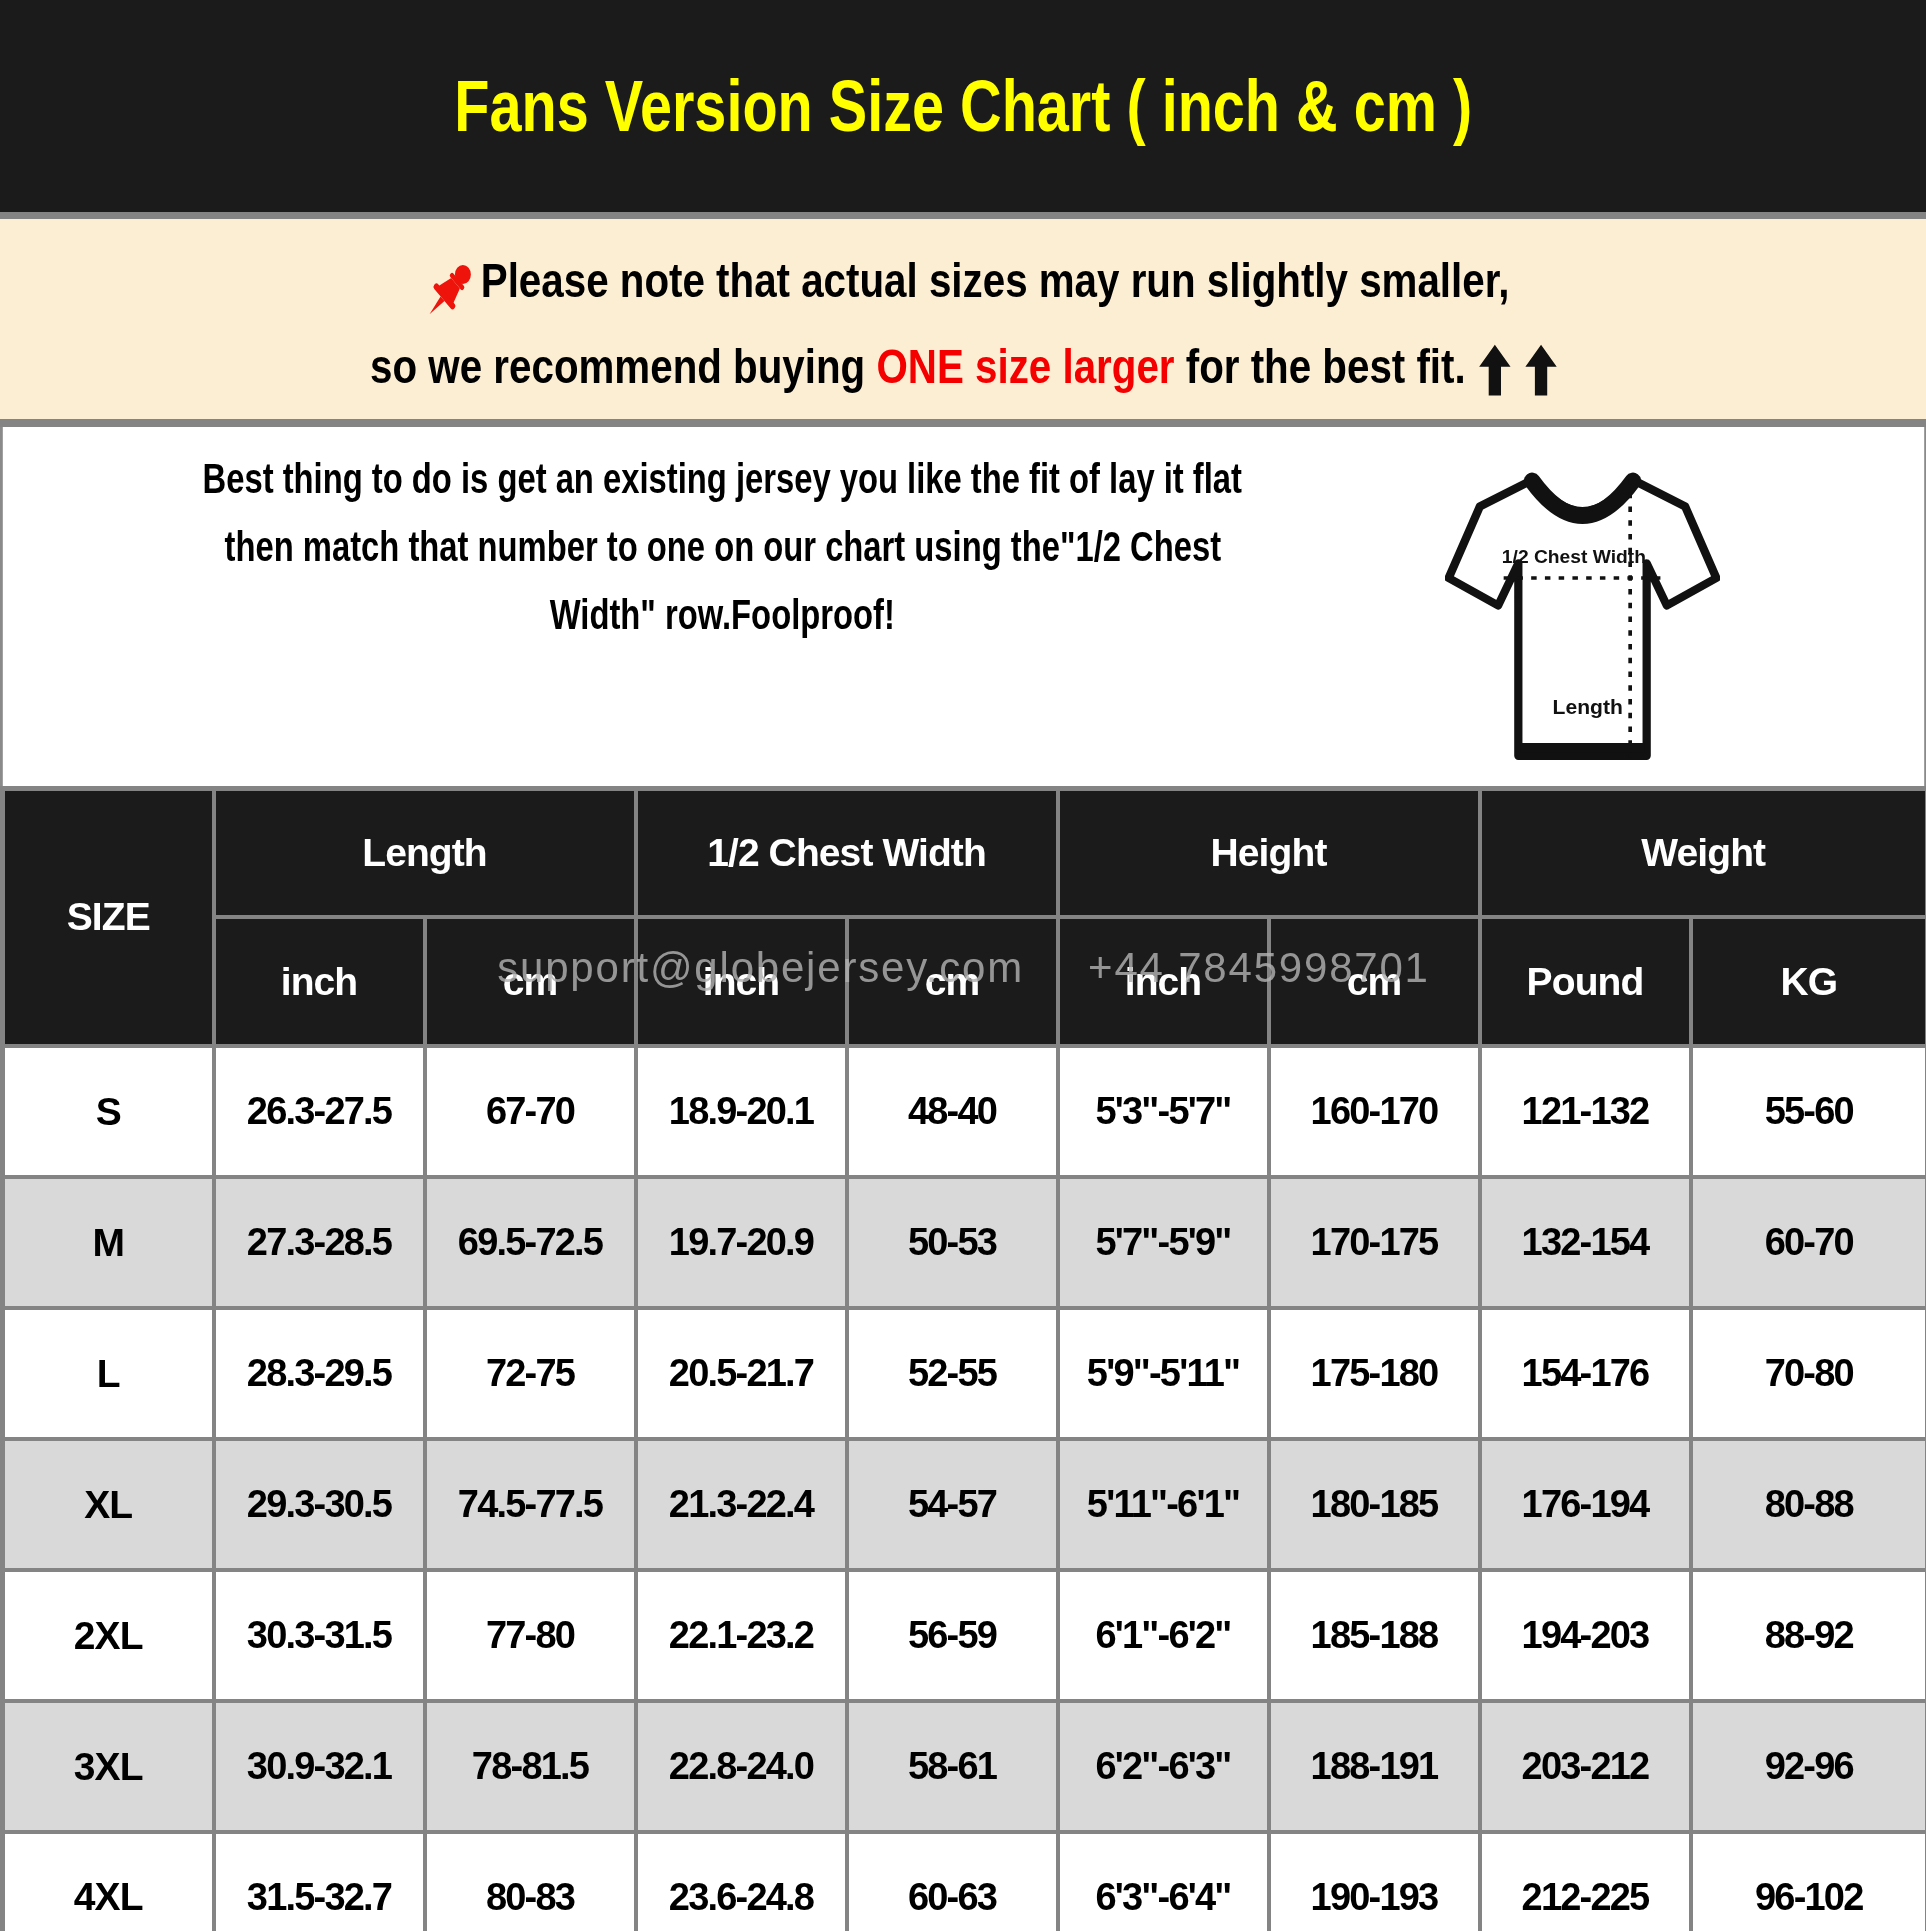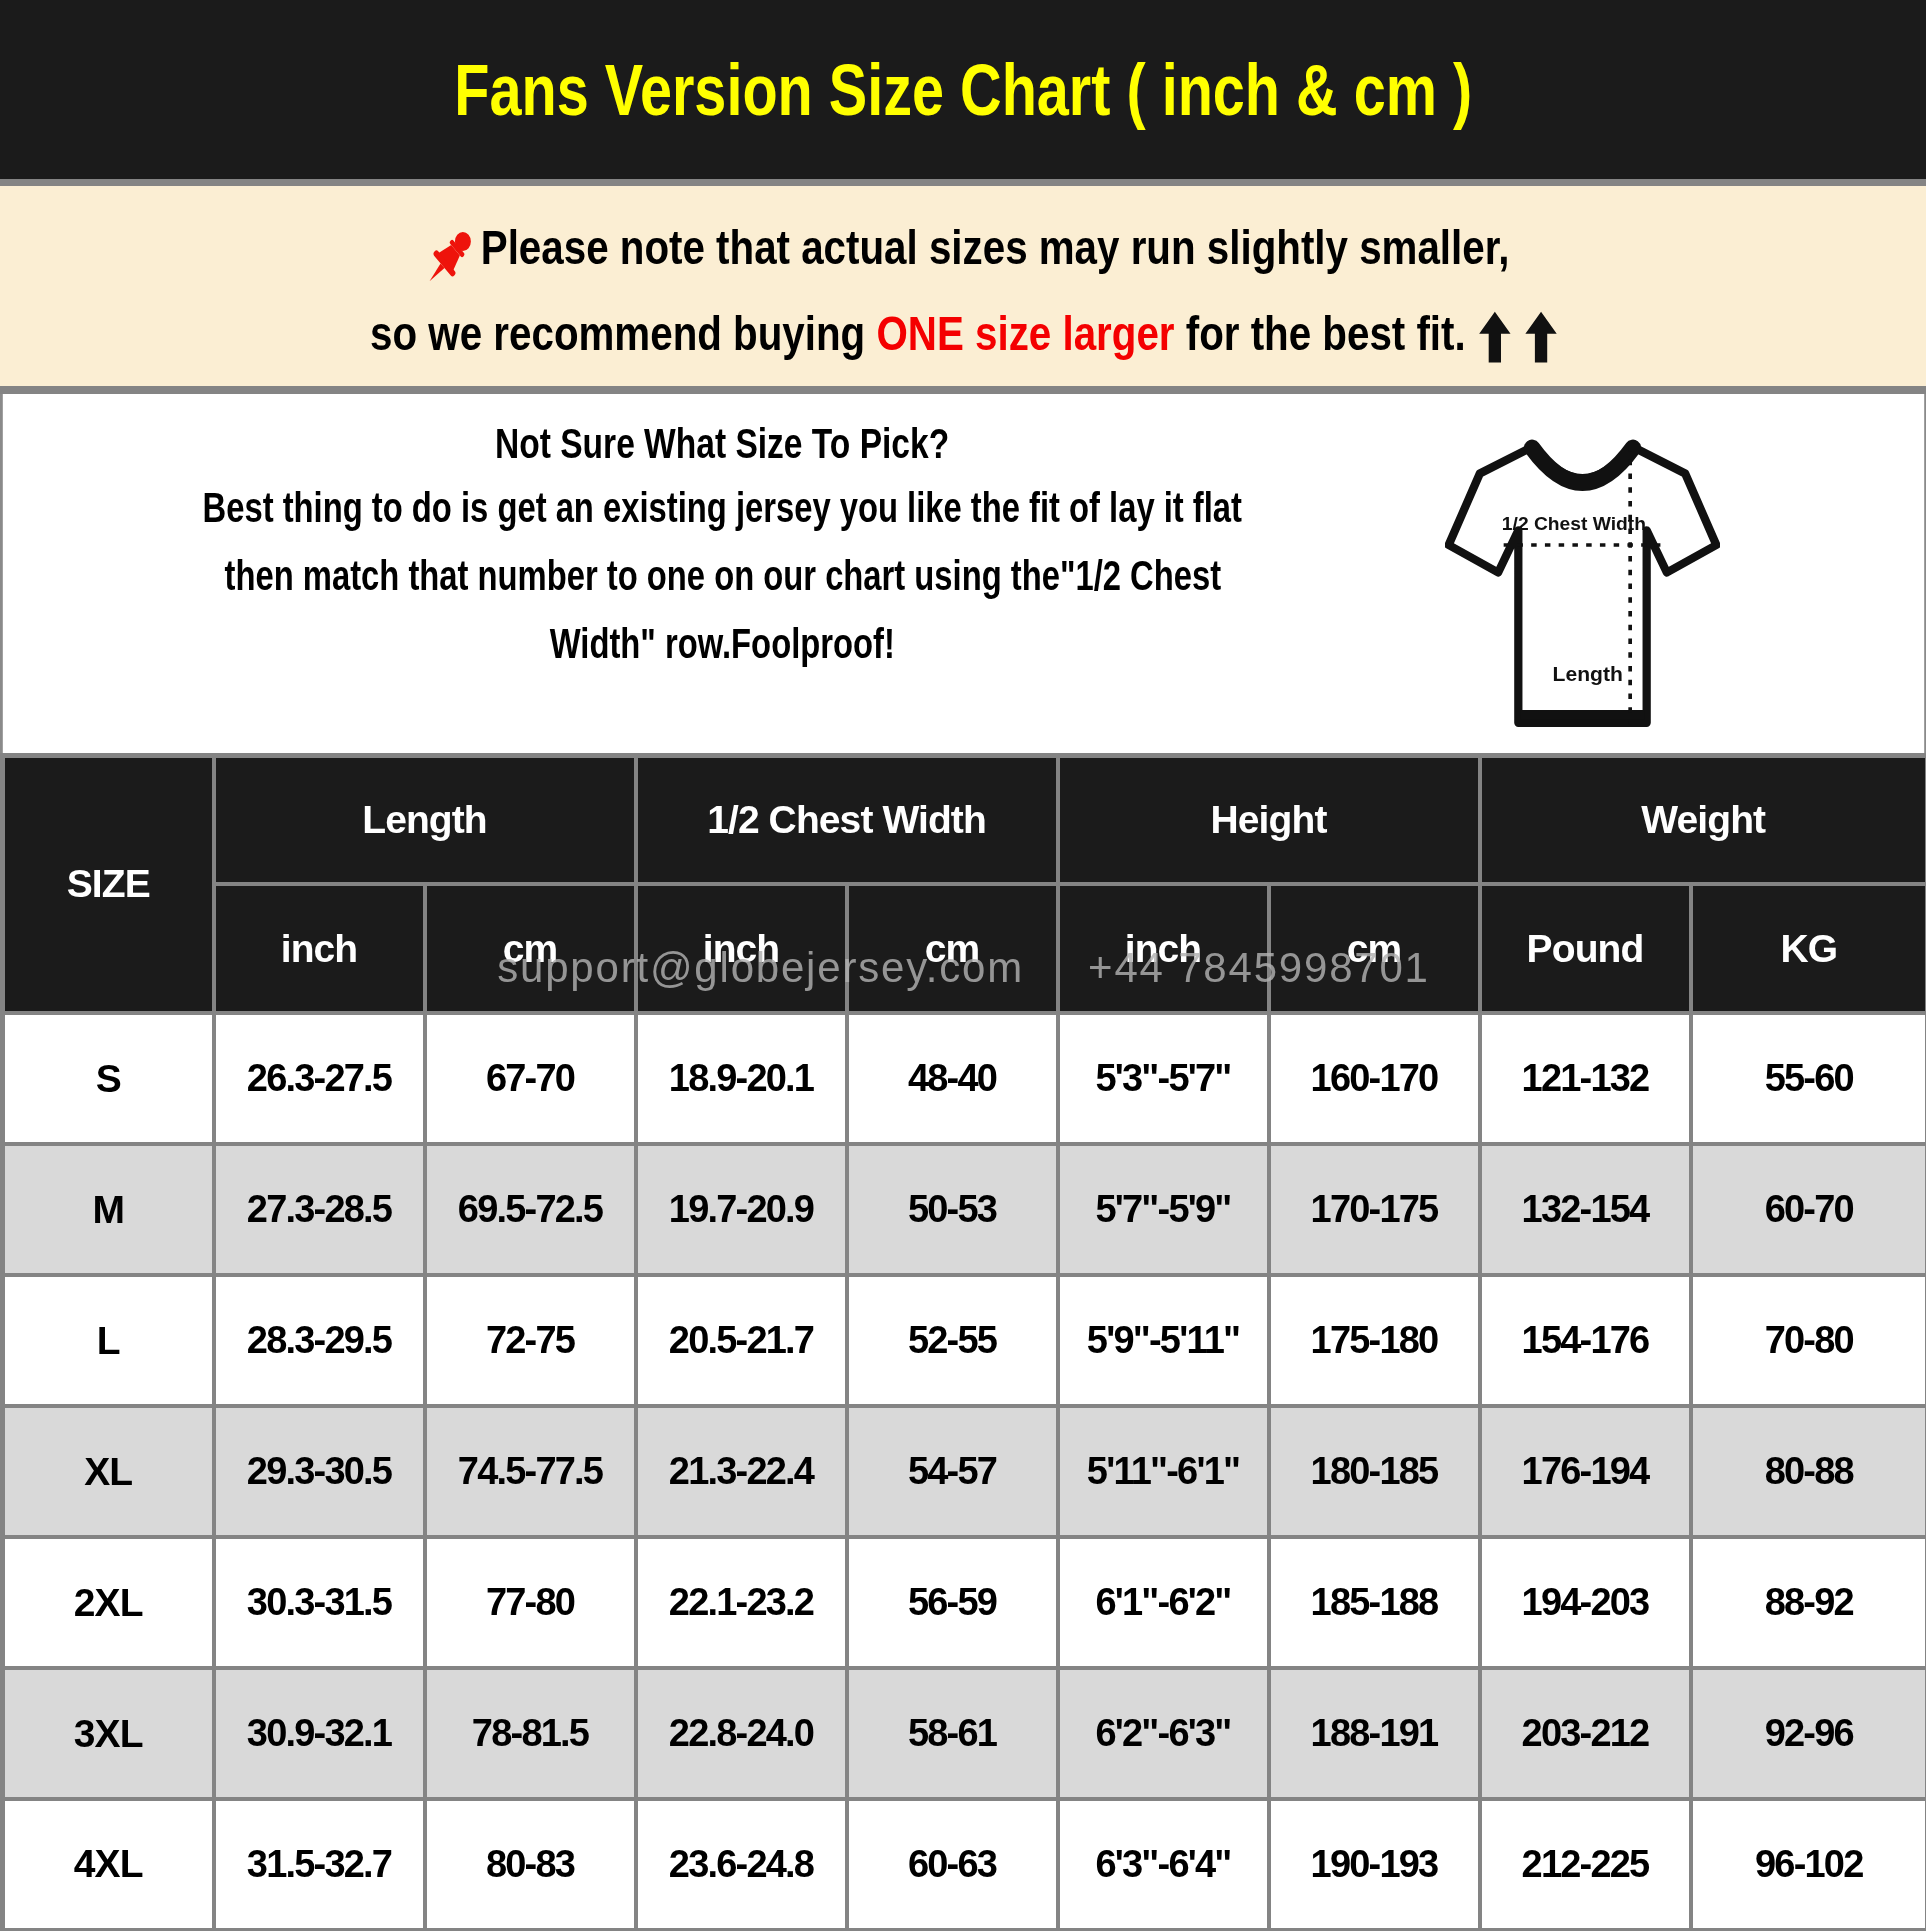--- a/index.html
+++ b/index.html
@@ -22,21 +22,21 @@
     color:#000;
     box-shadow:inset 0 0 0 2.8px #8a8a8a;
   }
   .center-line{display:flex;justify-content:center;align-items:center;}
   .squeeze{display:flex;align-items:center;white-space:nowrap;}
   .sq80{transform:scaleX(0.80);}
   .sq84{transform:scaleX(0.84);}
   .sq78{transform:scaleX(0.78);}
 
   
-  .title-bar{height:179px;background:var(--header-bg);display:flex;align-items:center;justify-content:center;}
+  .title-bar{height:212px;background:var(--header-bg);display:flex;align-items:center;justify-content:center;}
   .title-text{font-size:72px;color:var(--title-yellow);letter-spacing:0;}
 
   .divider{height:7.3px;background:var(--grid);}
 
   
   .notice{height:200px;background:var(--notice-bg);display:flex;flex-direction:column;justify-content:center;gap:22px;}
   .notice-line{font-size:48px;}
   .hl{color:var(--highlight-red);}
   .pin-icon{width:73px;height:73px;transform:translateY(11px);margin-right:1.8px;}
   .arrow-icon{width:40px;height:55px;margin-left:14.7px;transform:translateY(3.7px);}
@@ -119,23 +119,20 @@
           <path d="M30,2 L58,35 L41,35 L41,78 L19,78 L19,35 L2,35 Z" fill="#111"></path>
         </svg>
       </span>
     </div>
   </section>
 
   <div class="divider"></div>
 
   <section class="guide">
     <div class="guide-text">
-      <div class="center-line guide-heading">
-        <span class="squeeze sq78">Not Sure What Size To Pick?</span>
-      </div>
       <div class="center-line guide-line">
         <span class="squeeze sq78">Best thing to do is get an existing jersey you like the fit of lay it flat</span>
       </div>
       <div class="center-line guide-line">
         <span class="squeeze sq78">then match that number to one on our chart using the"1/2 Chest</span>
       </div>
       <div class="center-line guide-line">
         <span class="squeeze sq78">Width" row.Foolproof!</span>
       </div>
     </div>

